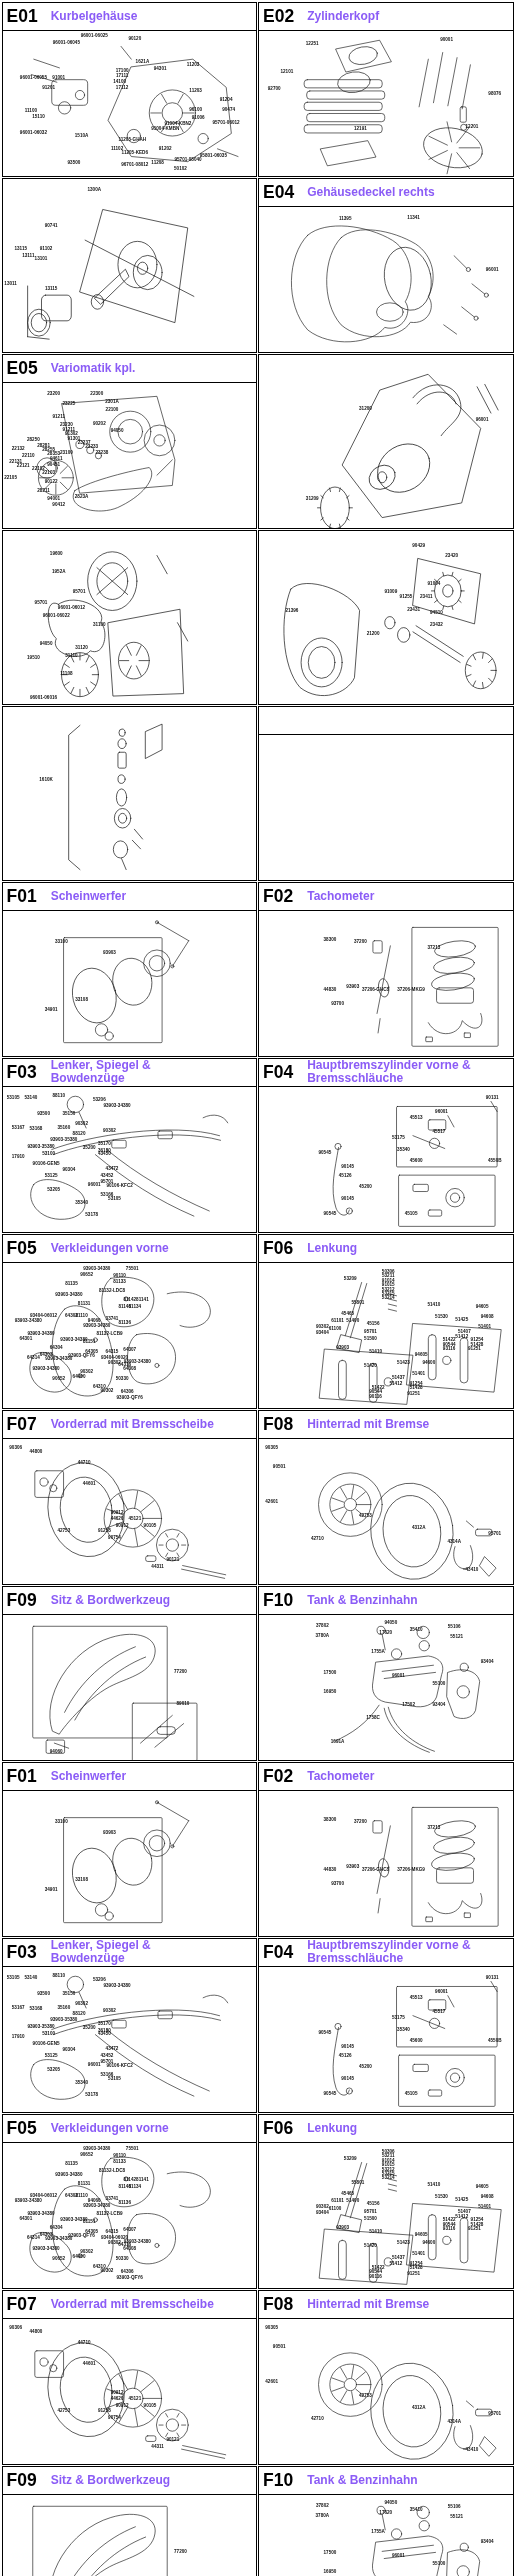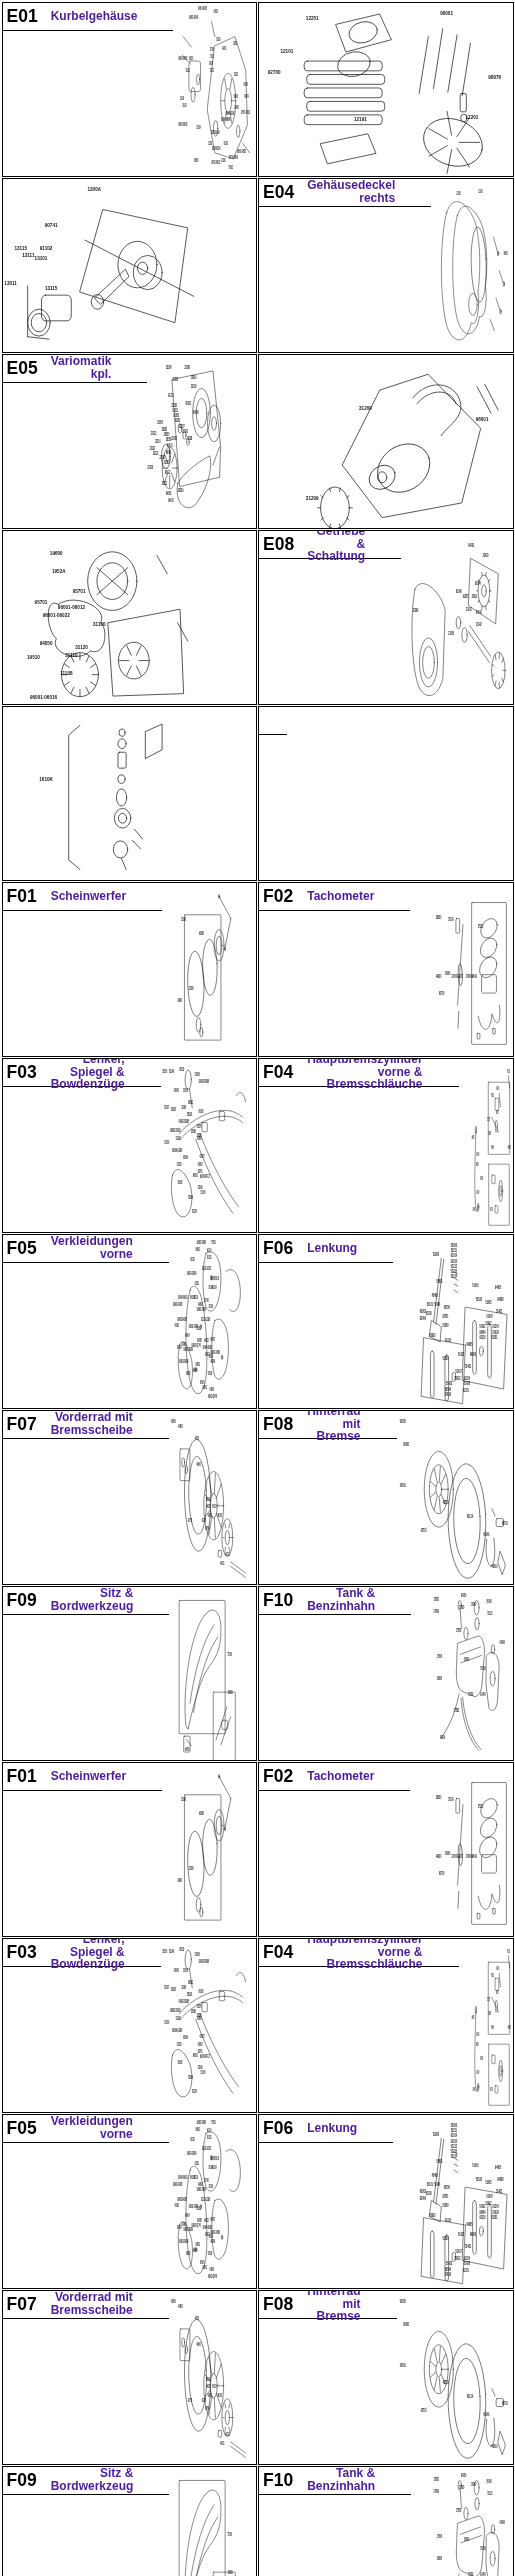--- a/index.html
+++ b/index.html
@@ -1,22 +1,22 @@
 <!DOCTYPE html>
 <html style="font-size:8.2px"><head>
 <meta charset="utf-8">
 <style>
   html,body{margin:0;padding:0;background:#ffffff;}
   body{width:515px;height:2996px;font-family:"Liberation Sans",sans-serif;}
   #page{box-sizing:border-box;width:515px;padding:1.5px;display:grid;
         grid-template-columns:1fr 1fr;grid-auto-rows:175px;gap:1px;background:#fff;}
-  .cell{box-sizing:border-box;border:1.5px solid #000;background:#fff;display:flex;overflow:hidden;}
+  .cell{box-sizing:border-box;border:1.5px solid #000;background:#fff;display:flex;flex-direction:column;overflow:hidden;}
   .hdr{box-sizing:border-box;height:28px;border-bottom:1.5px solid #000;display:flex;align-items:center;flex:0 0 28px;}
   .code{font-weight:bold;font-size:17.5px;letter-spacing:0;padding:0 4.1px 0 4.1px;min-width:40px;color:#000;}
-  .ttl{flex:1;text-align:right;font-weight:bold;font-size:12px;line-height:1.08;color:#4c1d95;padding-right:36px;}
+  .ttl{flex:1;text-align:left;font-weight:bold;font-size:12px;line-height:1.08;color:#8b5cf6;padding-right:36px;}
   .body{position:relative;flex:1;overflow:hidden;}
   .body svg{position:absolute;left:0;top:0;width:100%;height:100%;}
   svg text.pn{font-family:"Liberation Sans",sans-serif;font-weight:bold;font-size:9px;fill:#111;}
   svg .ln{stroke:#1c1c1c;stroke-width:1.3;fill:none;stroke-linecap:round;stroke-linejoin:round;}
 </style>
 </head>
 <body>
 
 <div id="page">
     <div class="cell">
@@ -76,20 +76,24 @@
           <text x="410.02" y="246.21" class="pn" text-anchor="middle">95801-06035</text>
           <text x="138.32000000000002" y="260.36" class="pn" text-anchor="middle">93500</text>
           <text x="256.88" y="263.19" class="pn" text-anchor="middle">96701-08012</text>
           <text x="301.34" y="260.36" class="pn" text-anchor="middle">11208</text>
           <text x="360.62" y="254.70000000000002" class="pn" text-anchor="middle">95701-08040</text>
           <text x="345.79999999999995" y="271.68" class="pn" text-anchor="middle">50102</text>
         </svg>
       </div>
     </div>
     <div class="cell">
+      <div class="hdr">
+        <div class="code">E02</div>
+        <div class="ttl">Zylinderkopf</div>
+      </div>
       <div class="body">
         <svg viewBox="0 0 494 283" preserveAspectRatio="none">
           <path d="M150 35 L235 18 L258 60 L170 80 Z" class="ln"></path>
           <ellipse cx="203" cy="48" rx="28" ry="17" transform="rotate(-10 203 48)" class="ln"></ellipse>
           <rect x="88" y="95" width="152" height="16" rx="6" class="ln"></rect>
           <rect x="93" y="117" width="152" height="16" rx="6" class="ln"></rect>
           <rect x="88" y="139" width="152" height="16" rx="6" class="ln"></rect>
           <rect x="93" y="161" width="152" height="16" rx="6" class="ln"></rect>
           <rect x="88" y="183" width="152" height="16" rx="6" class="ln"></rect>
           <ellipse cx="185" cy="100" rx="32" ry="20" transform="rotate(-8 185 100)" class="ln"></ellipse>
@@ -301,24 +305,20 @@
           <text x="83.98" y="186.78" class="pn" text-anchor="middle">94050</text>
           <text x="153.14" y="192.44000000000003" class="pn" text-anchor="middle">31120</text>
           <text x="133.38" y="206.59" class="pn" text-anchor="middle">31110</text>
           <text x="59.28" y="209.42" class="pn" text-anchor="middle">19510</text>
           <text x="123.5" y="234.89" class="pn" text-anchor="middle">11108</text>
           <text x="79.04" y="274.51" class="pn" text-anchor="middle">96001-06016</text>
         </svg>
       </div>
     </div>
     <div class="cell">
-      <div class="hdr">
-        <div class="code">E08</div>
-        <div class="ttl">Getriebe &amp; Schaltung</div>
-      </div>
       <div class="body">
         <svg viewBox="0 0 494 283" preserveAspectRatio="none">
           <path d="M62 95 C40 140 44 222 80 256 C120 282 172 266 186 240 L196 130 C180 100 92 70 62 95 Z" class="ln"></path>
           <circle cx="122" cy="215" r="40" class="ln"></circle>
           <circle cx="122" cy="215" r="26" class="ln"></circle>
           <path d="M310 45 L432 70 L420 152 L300 122 Z" class="ln"></path>
           <circle cx="368" cy="98" r="26" class="ln"></circle>
           <line x1="394" y1="98" x2="400" y2="98" class="ln"></line>
           <line x1="389.0344418537486" y1="113.2824165596043" x2="393.8885438199983" y2="116.80912807335915" class="ln"></line>
           <line x1="376.03444185374866" y1="122.727469423674" x2="377.8885438199983" y2="128.43380852144492" class="ln"></line>

